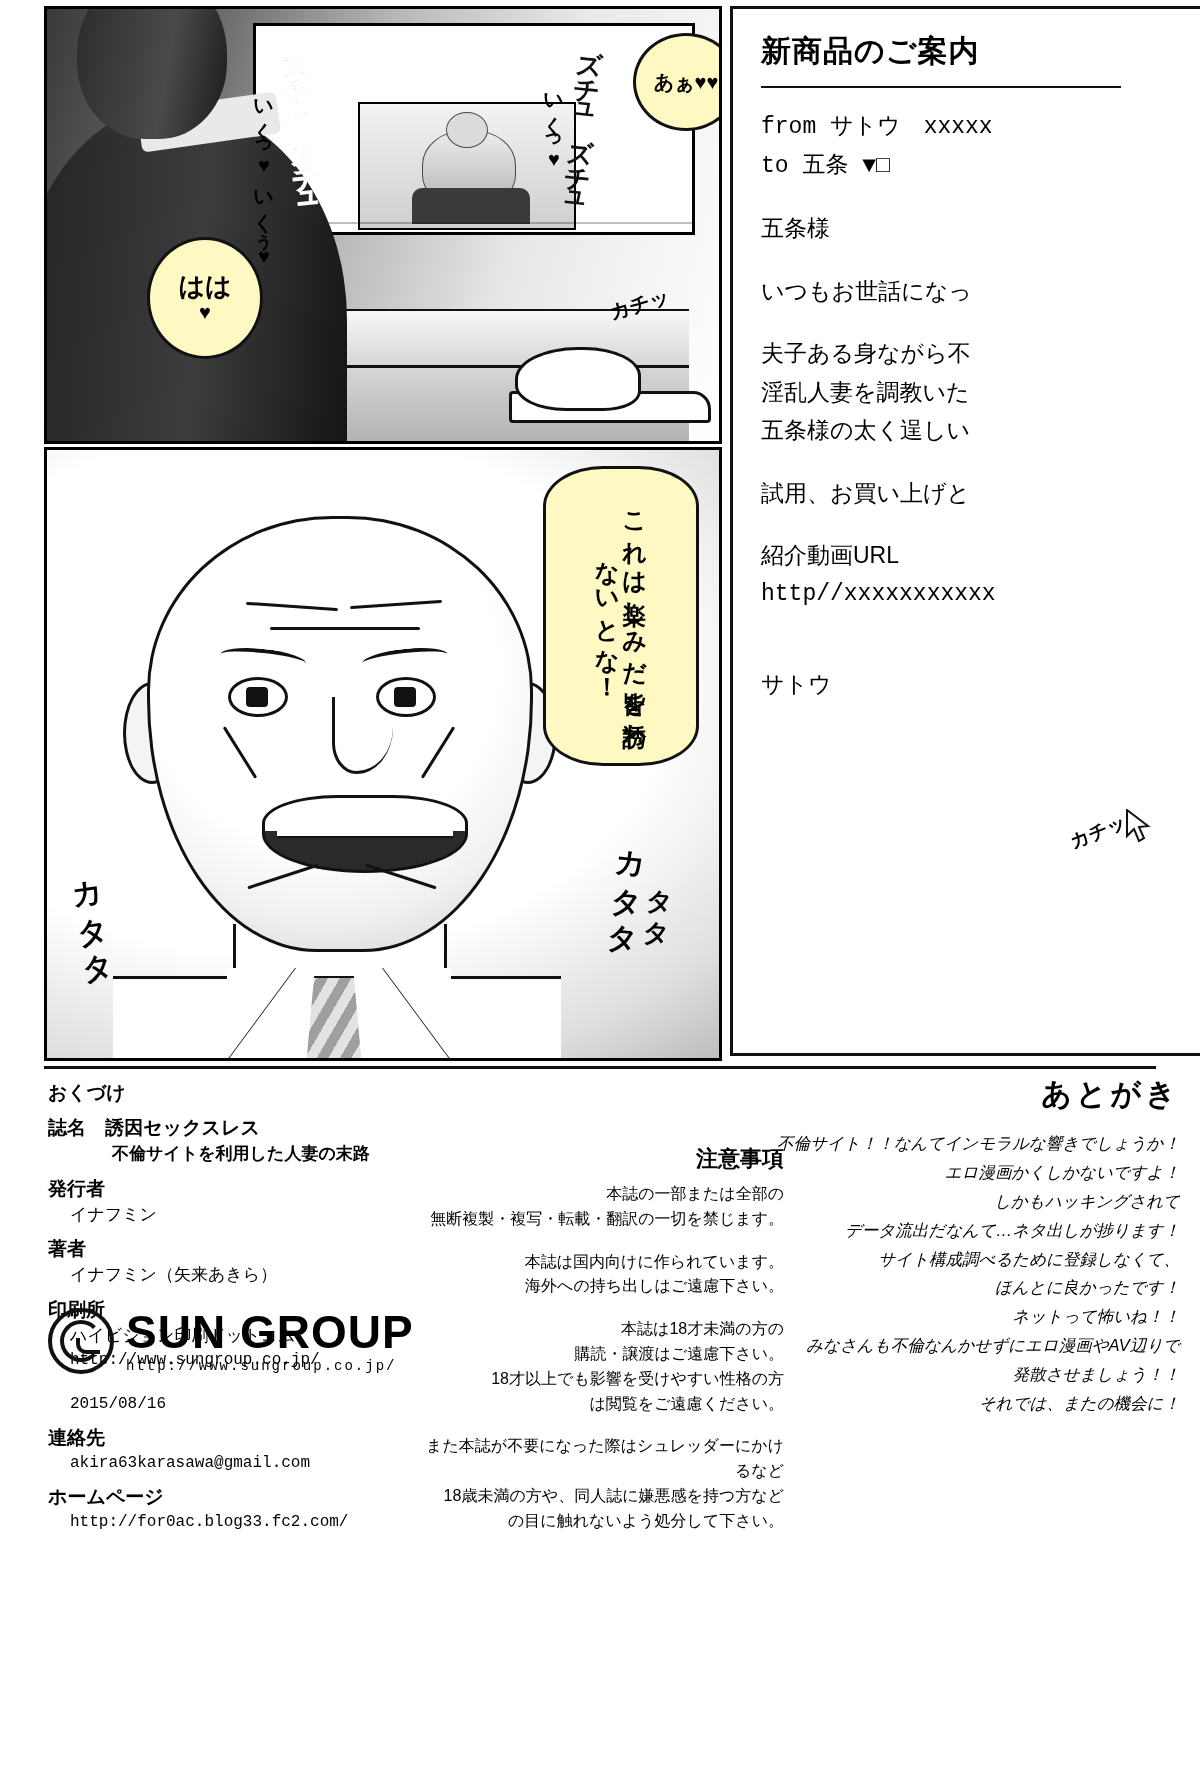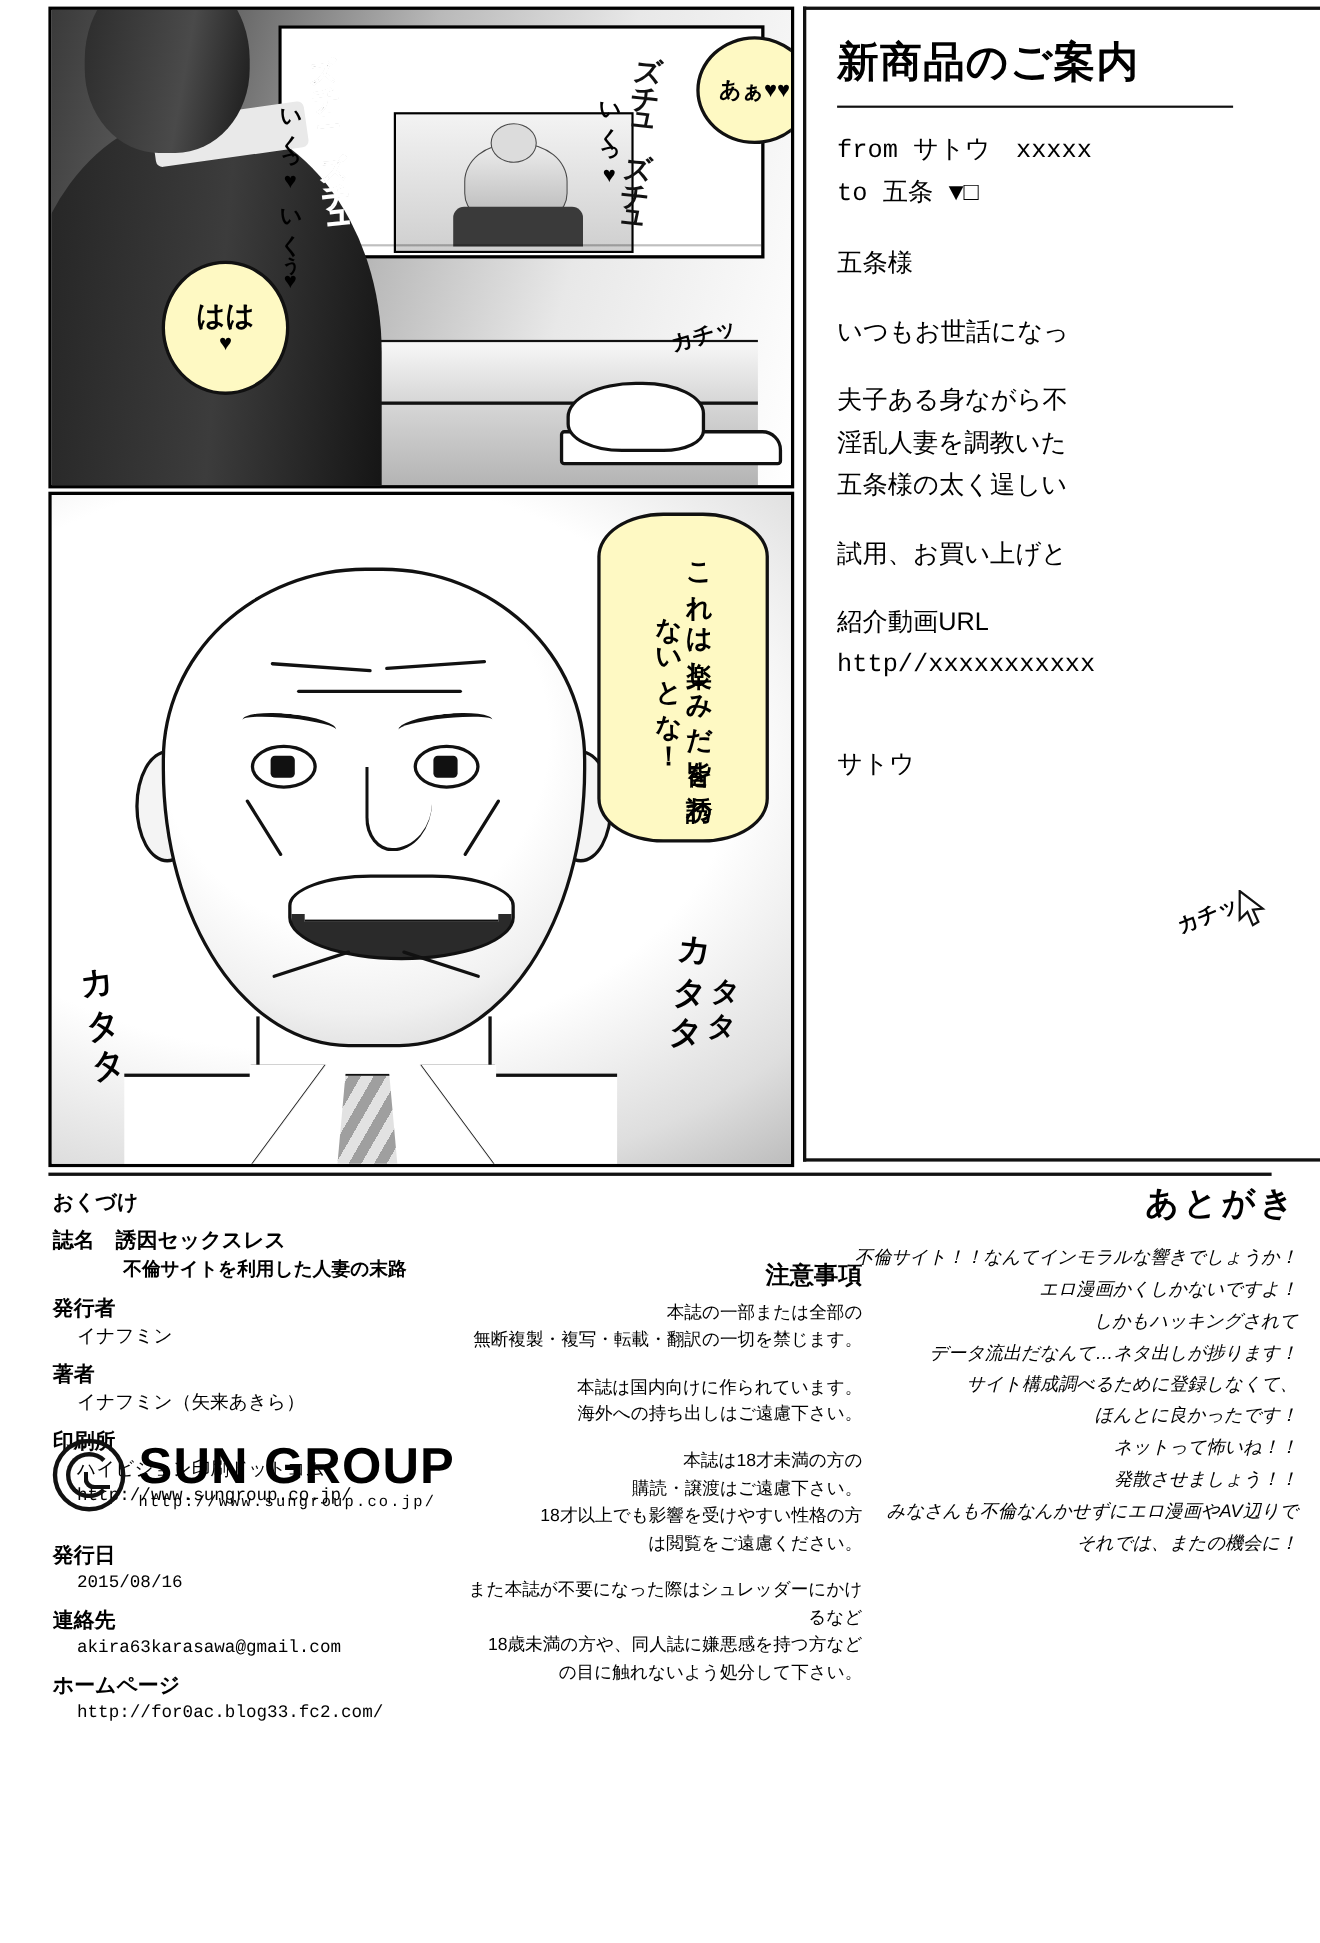--- a/index.html
+++ b/index.html
@@ -376,21 +376,21 @@
     width: 470px; height: 1050px;
     border-left: 3px solid #111;
     border-top: 3px solid #111;
     border-bottom: 3px solid #111;
     background: #fff;
     box-sizing: border-box;
     padding: 18px 10px 10px 28px;
     overflow: hidden;
   }
   #letter-title {
-    font-size: 38px;
+    font-size: 30px;
     font-weight: bold;
     letter-spacing: 1px;
     margin: 4px 0 14px 0;
     white-space: nowrap;
   }
   #letter-rule {
     width: 360px;
     height: 2px;
     background: #111;
     margin: 6px 0 22px 0;
@@ -691,21 +691,20 @@
 
   <div id="sun-logo">
     <div id="sun-mark"></div>
     <div>
       <div id="sun-text">SUN GROUP</div>
       <div id="sun-url">http://www.sungroup.co.jp/</div>
     </div>
   </div>
 
   <div style="position:absolute; left:48px; top:326px; width:380px;">
-    <div class="oku-head">発行日</div>
     <div class="oku-sub mono">2015/08/16</div>
     <div class="oku-head">連絡先</div>
     <div class="oku-sub mono">akira63karasawa@gmail.com</div>
     <div class="oku-head">ホームページ</div>
     <div class="oku-sub mono">http://for0ac.blog33.fc2.com/</div>
   </div>
 
   <div id="notice">
     <div id="notice-title">注意事項</div>
     <div class="notice-para" style="white-space:pre-line;">本誌の一部または全部の
@@ -724,18 +723,18 @@
   <div id="atogaki">
     <div id="atogaki-title">あとがき</div>
     <div id="atogaki-body">
       <div>不倫サイト！！なんてインモラルな響きでしょうか！</div>
       <div>エロ漫画かくしかないですよ！</div>
       <div>しかもハッキングされて</div>
       <div>データ流出だなんて…ネタ出しが捗ります！</div>
       <div>サイト構成調べるために登録しなくて、</div>
       <div>ほんとに良かったです！</div>
       <div>ネットって怖いね！！</div>
+      <div>みなさんも不倫なんかせずにエロ漫画やAV辺りで</div>
       <div>発散させましょう！！</div>
-      <div>みなさんも不倫なんかせずにエロ漫画やAV辺りで</div>
       <div>それでは、またの機会に！</div>
     </div>
   </div>
 </div>
 
 </body></html>

